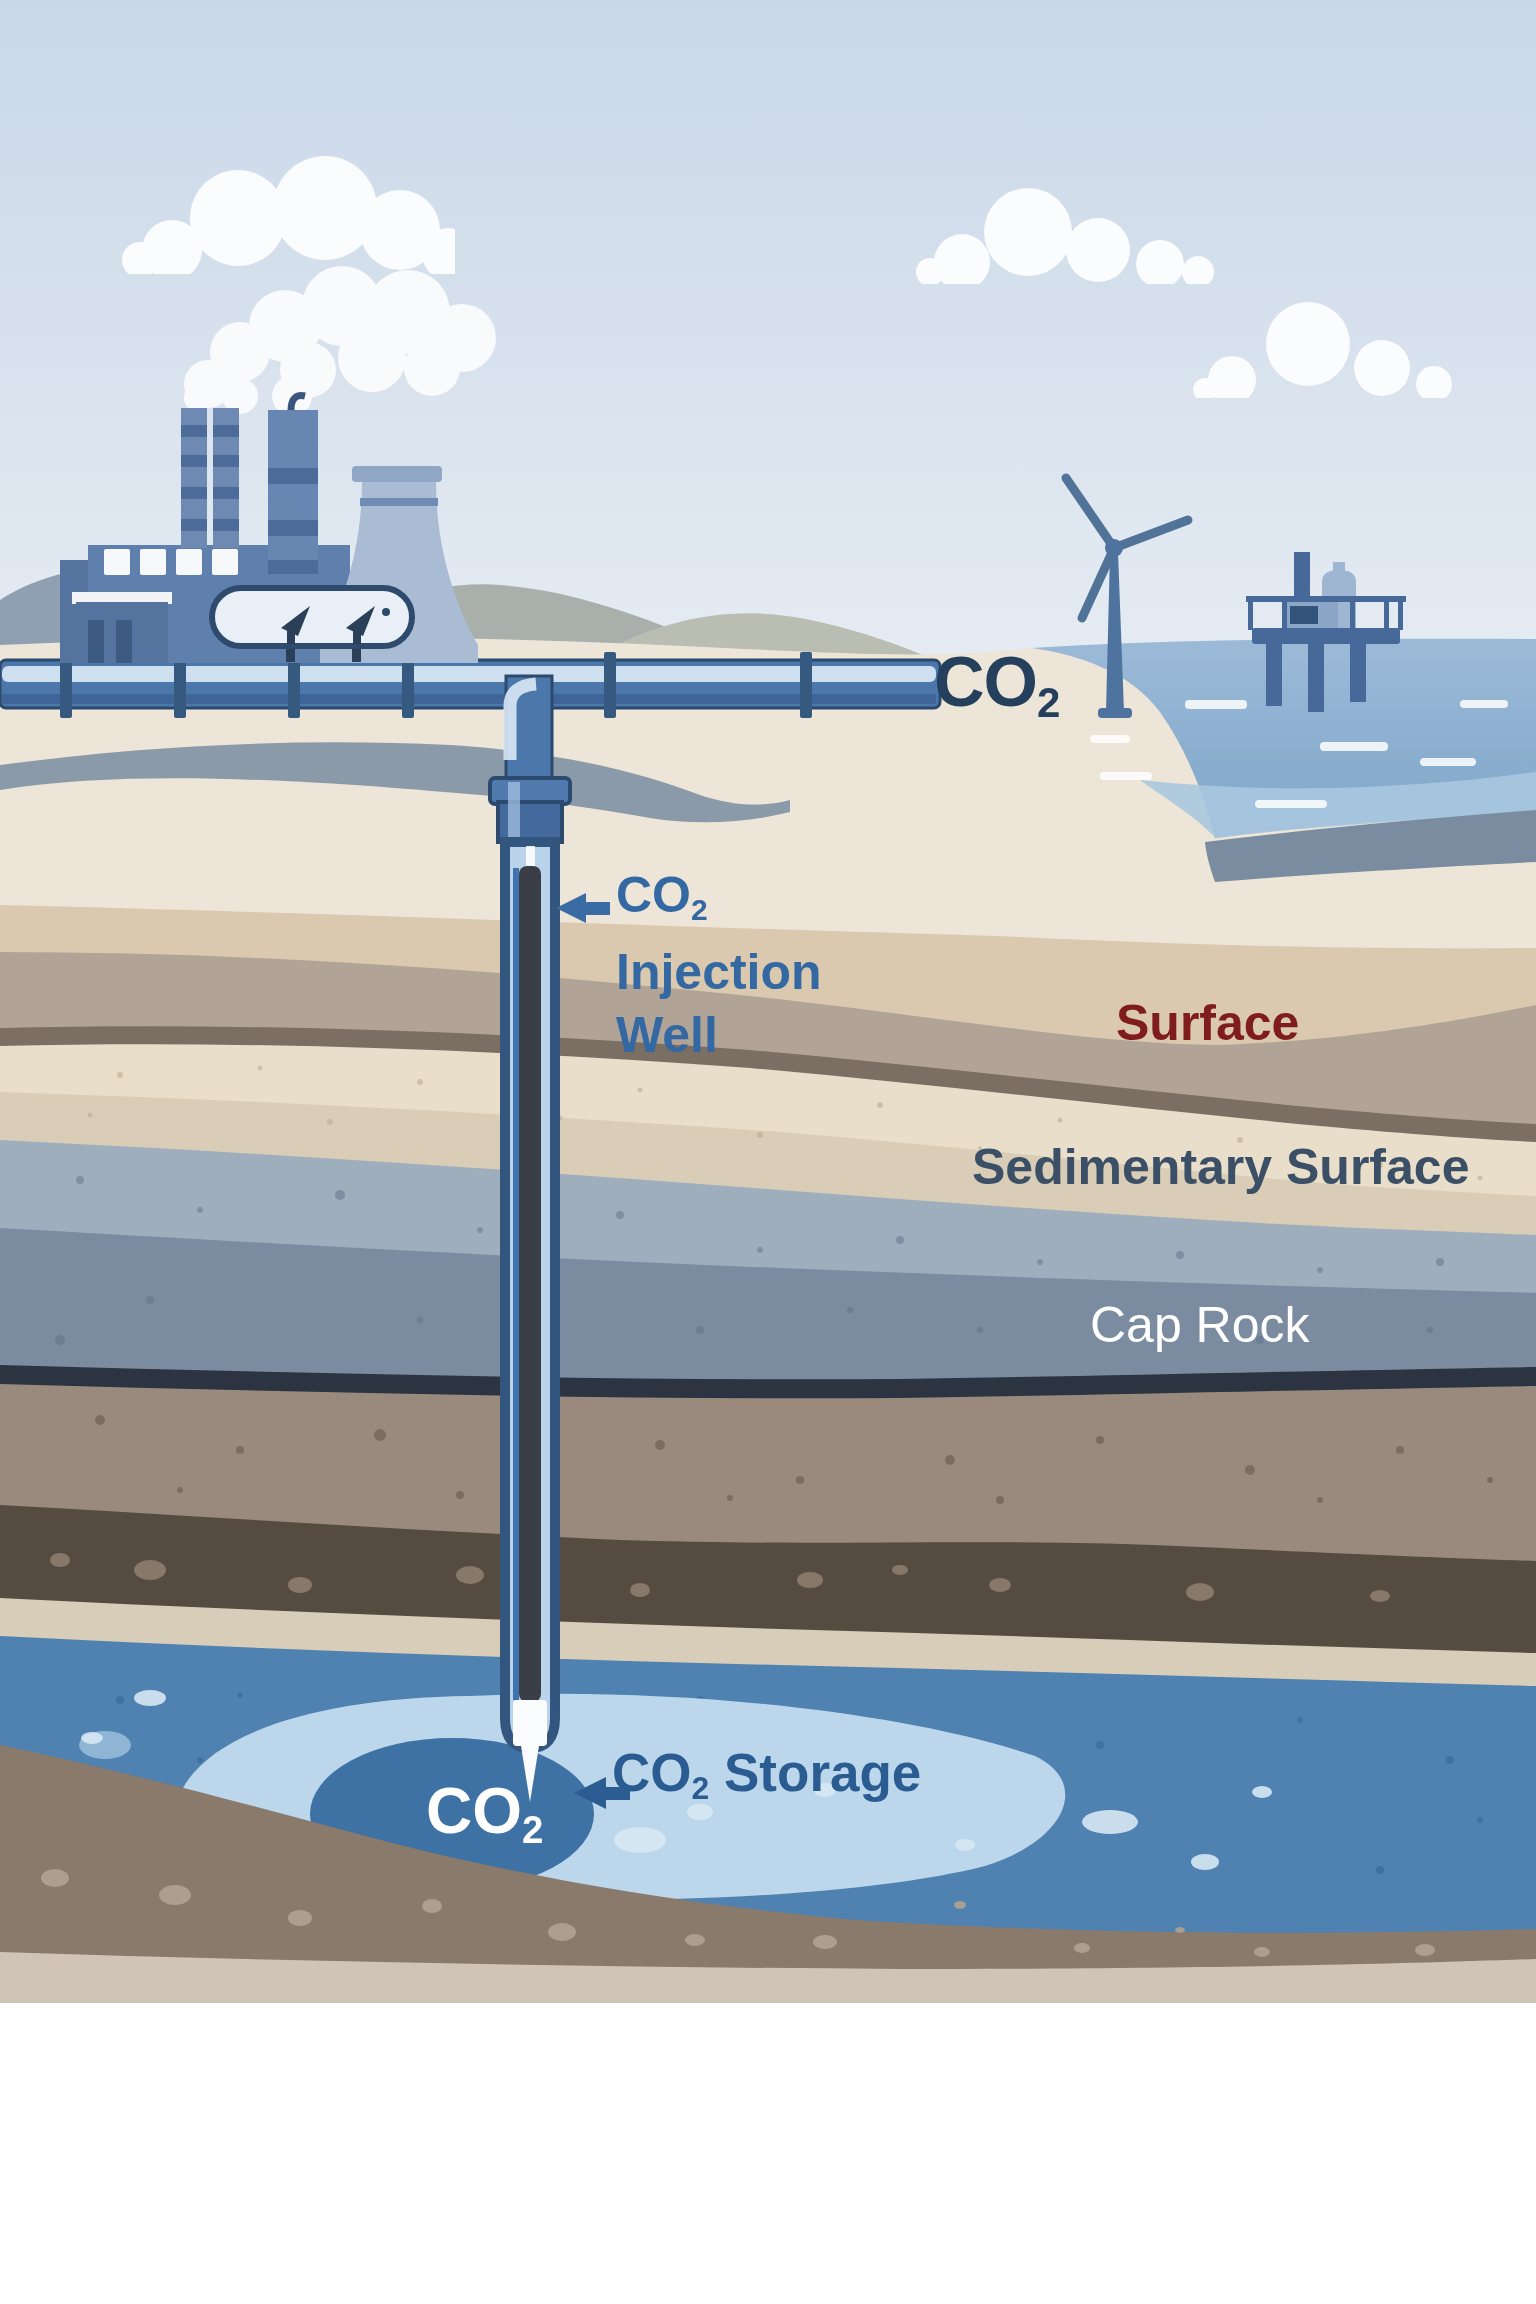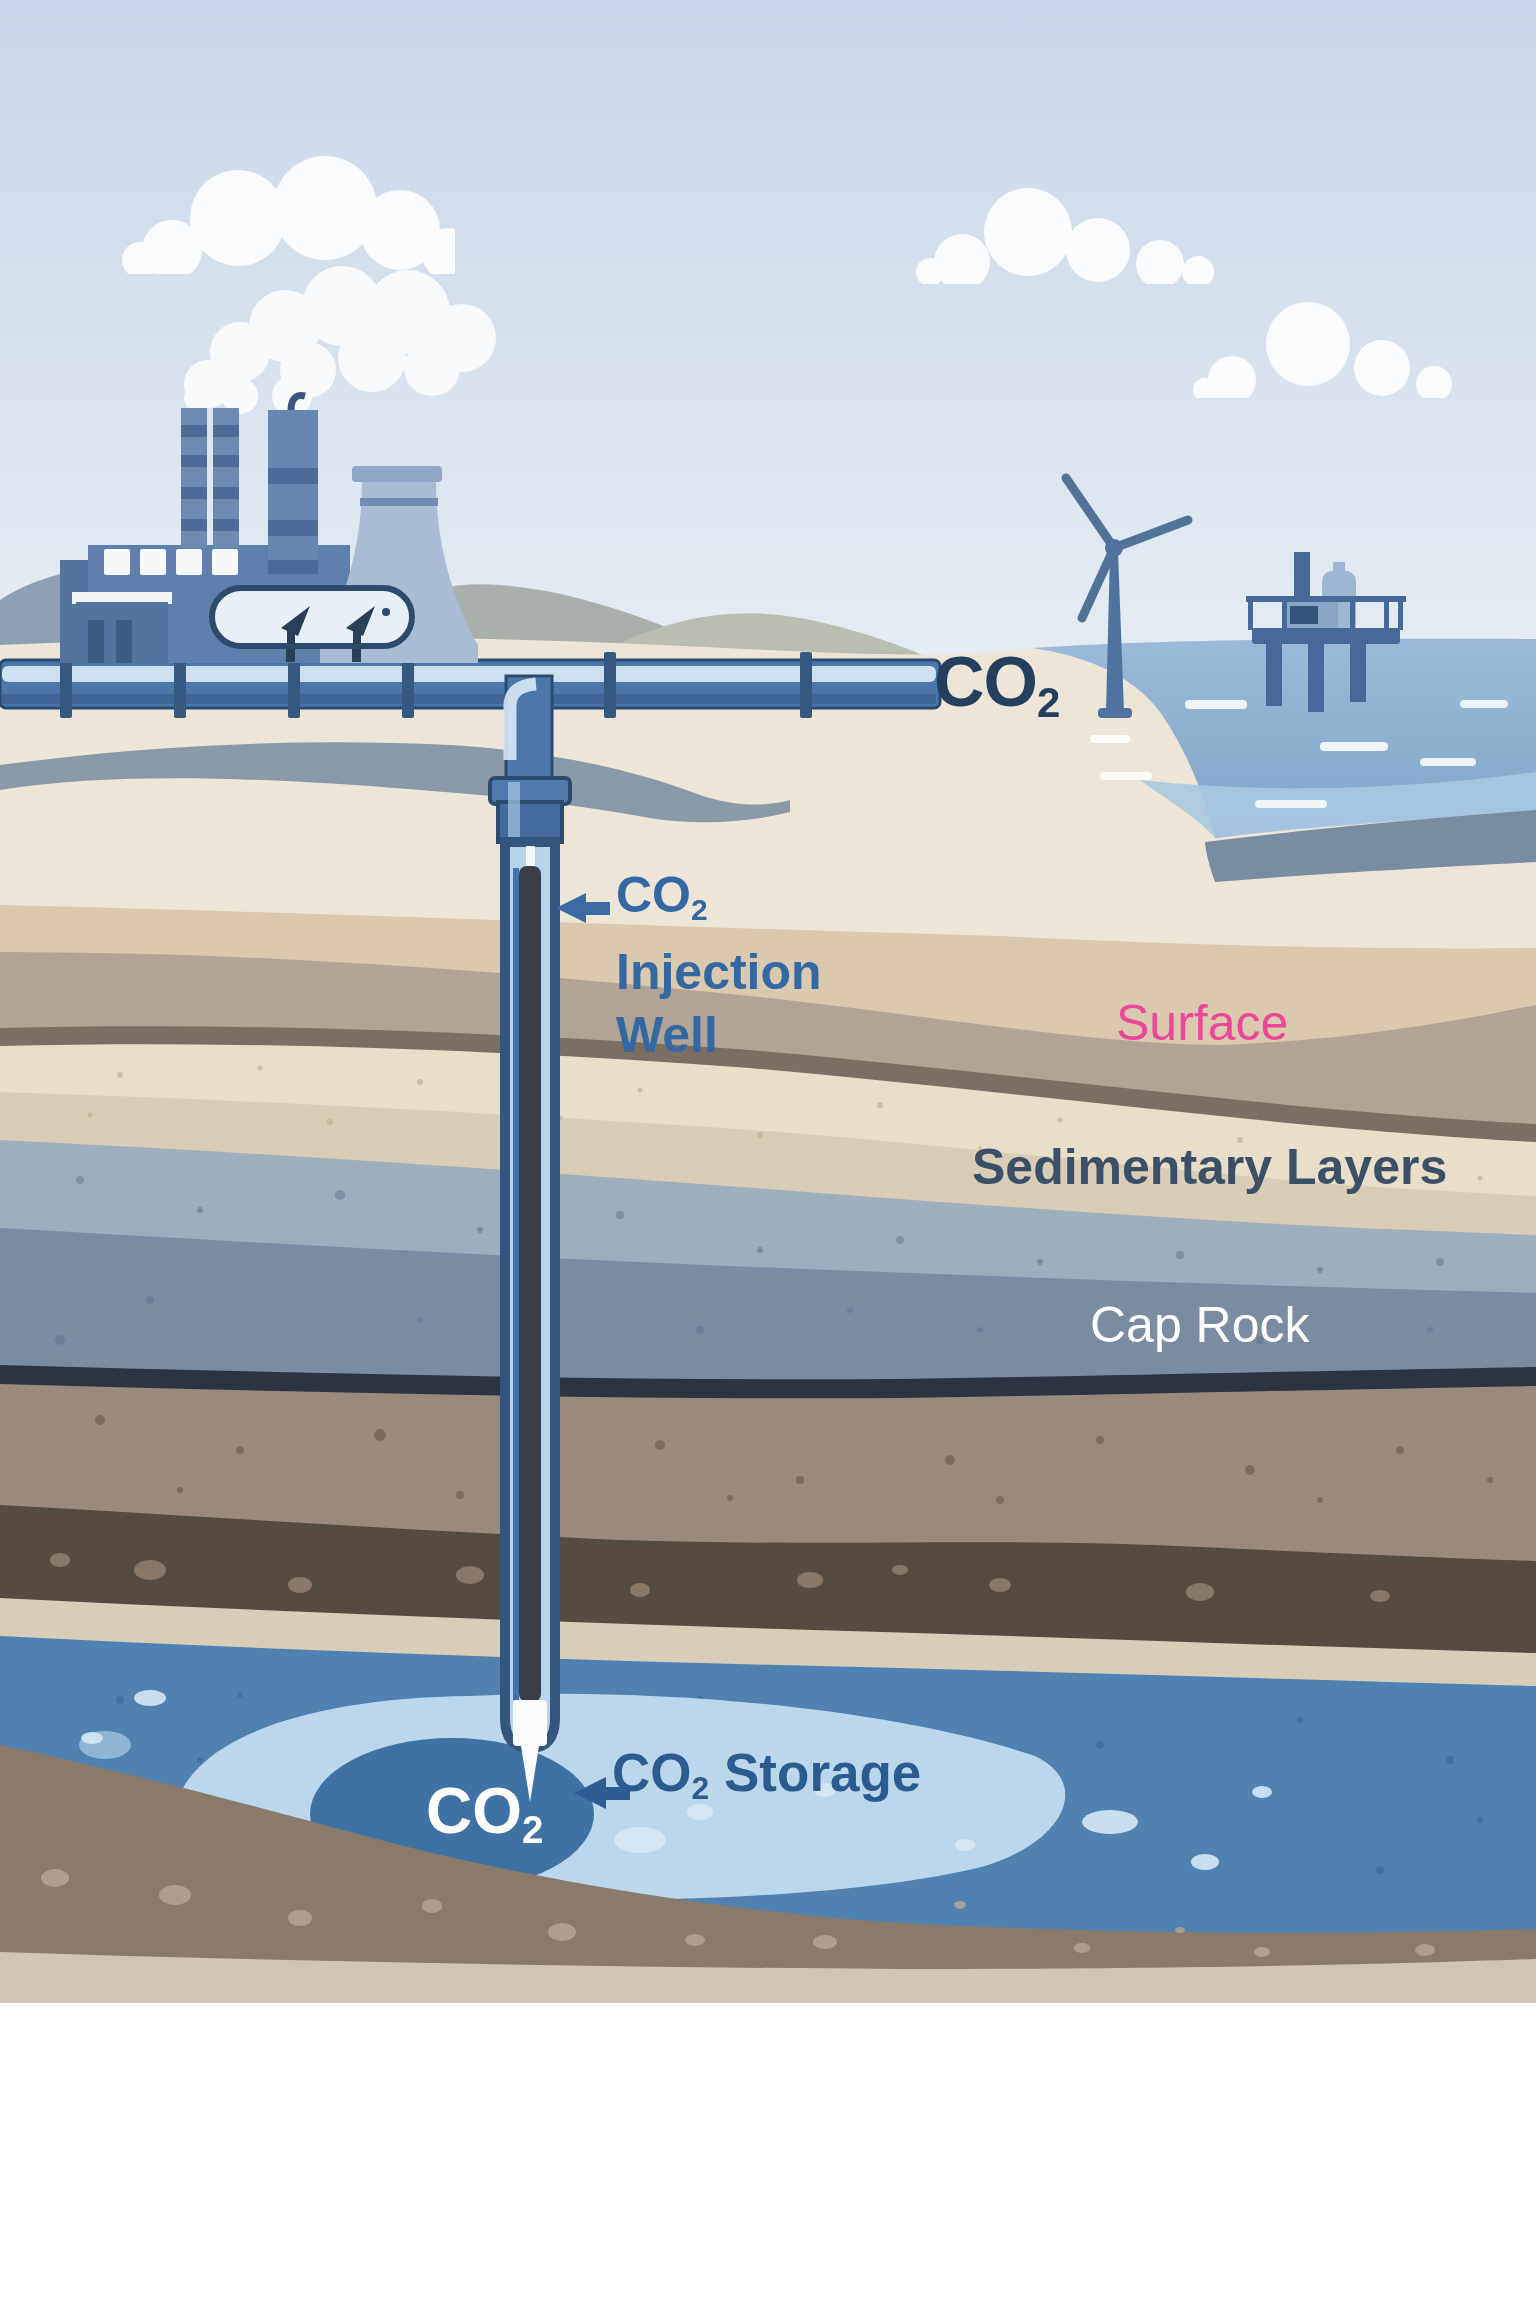--- a/index.html
+++ b/index.html
@@ -3,21 +3,21 @@
 <meta charset="utf-8">
 <style>
   html,body{margin:0;padding:0;background:#ffffff;}
   .canvas{position:relative;width:1536px;height:2281px;background:#ffffff;overflow:hidden;
           font-family:"Liberation Sans", sans-serif;}
   .scene{position:absolute;left:0;top:0;}
   .lbl{position:absolute;white-space:nowrap;font-family:"Liberation Sans", sans-serif;}
   .sub{font-size:0.6em;vertical-align:-0.25em;}
   #lblPipeCO2{left:934px;top:642px;font-size:70px;font-weight:700;color:#24405D;letter-spacing:-1px;}
   #lblInjWell{left:616px;top:864px;font-size:50px;line-height:63px;font-weight:700;color:#3368A2;}
-  #lblSurface{left:1116px;top:994px;font-size:50px;font-weight:400;color:#ec4899;}
+  #lblSurface{left:1116px;top:994px;font-size:50px;font-weight:700;color:#7f1d1d;}
   #lblSed{left:972px;top:1138px;font-size:50px;font-weight:700;color:#3B5066;}
   #lblCap{left:1090px;top:1296px;font-size:50px;font-weight:400;color:#FFFFFF;}
   #lblDeep{left:966px;top:1450px;font-size:50px;font-weight:700;color:#FFFFFF;}
   #lblStorage{left:612px;top:1742px;font-size:53px;font-weight:700;color:#2B5C91;}
   #lblStorage .rest{margin-left:0.28em;}
   #lblDepth{left:640px;top:1814px;font-size:53px;font-weight:700;color:#2B5C91;}
   #lblPlume{left:426px;top:1774px;font-size:64px;font-weight:700;color:#FFFFFF;}
 </style>
 </head>
 <body>
@@ -358,20 +358,20 @@
 
 <div class="lbl" id="lblPipeCO2"><span>CO</span><span class="sub">2</span></div>
 
 <div class="lbl" id="lblInjWell">
   <div><span>CO</span><span class="sub">2</span></div>
   <div>Injection</div>
   <div>Well</div>
 </div>
 
 <div class="lbl" id="lblSurface">Surface</div>
-<div class="lbl" id="lblSed">Sedimentary Layers</div>
+<div class="lbl" id="lblSed">Sedimentary Surface</div>
 <div class="lbl" id="lblCap">Cap Rock</div>
 
 <div class="lbl" id="lblStorage"><span>CO</span><span class="sub">2</span><span class="rest">Storage</span></div>
 
 <div class="lbl" id="lblPlume"><span>CO</span><span class="sub">2</span></div>
 
 </div>
 
 </body></html>

